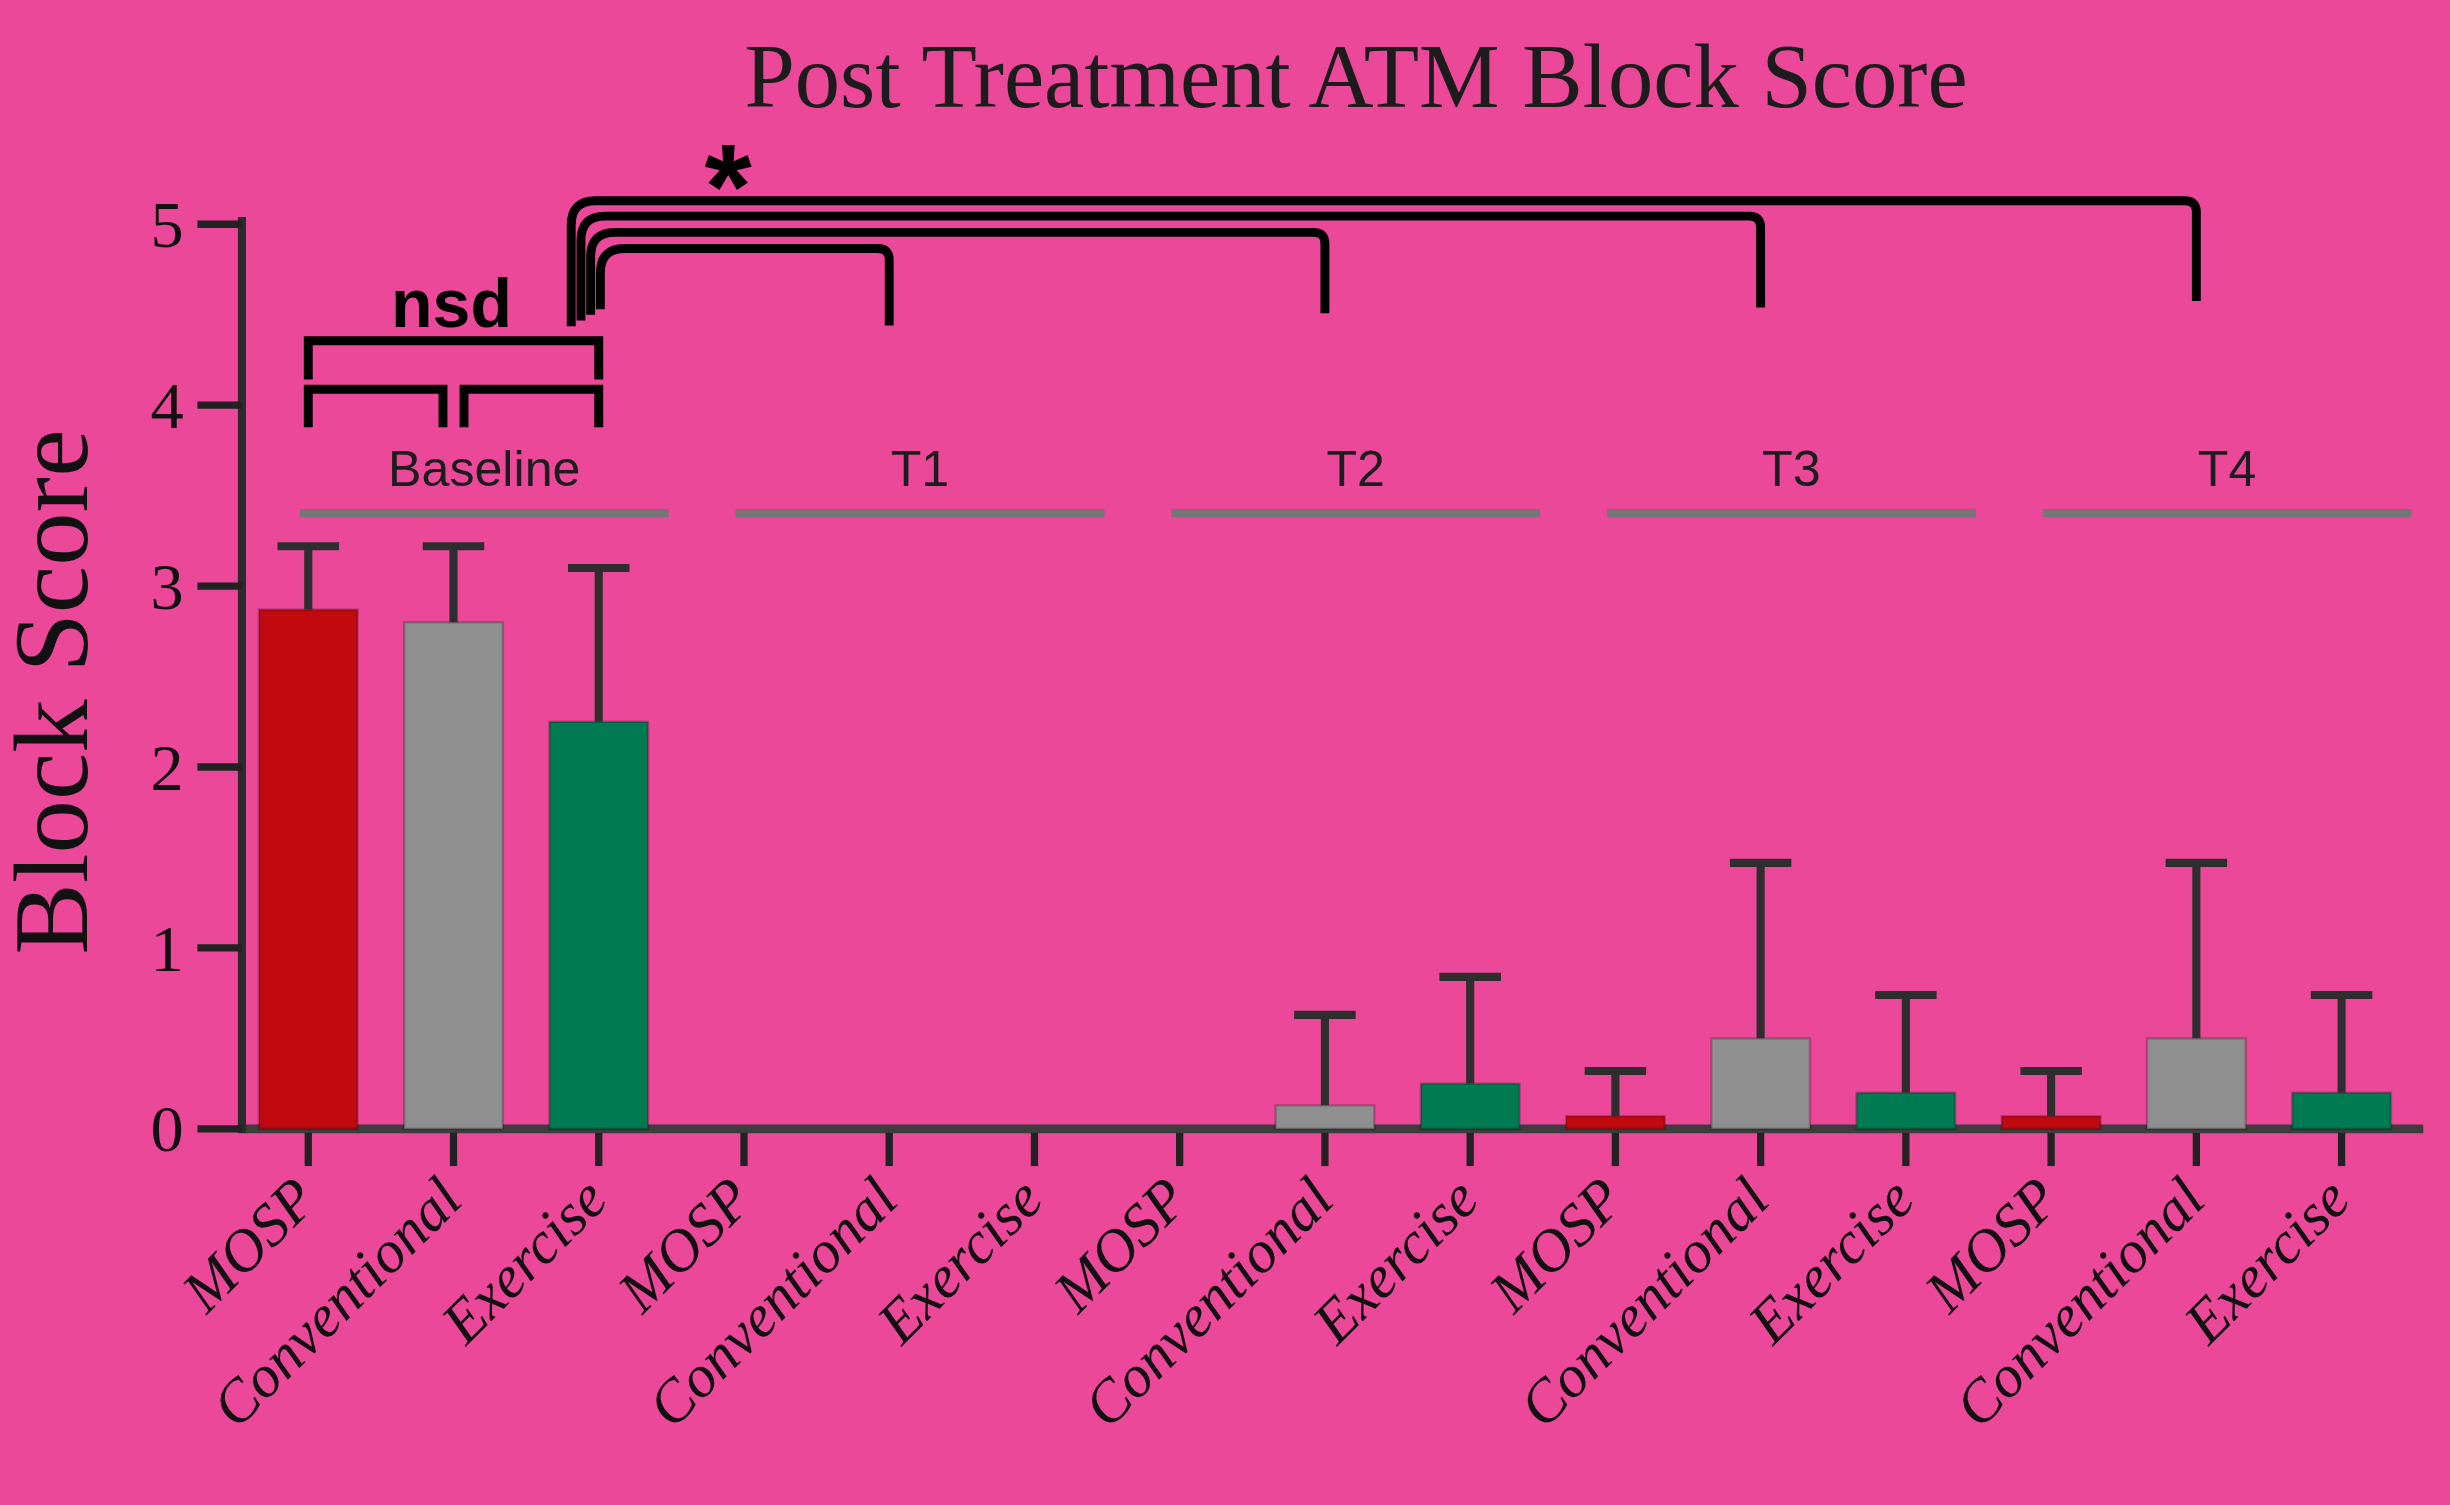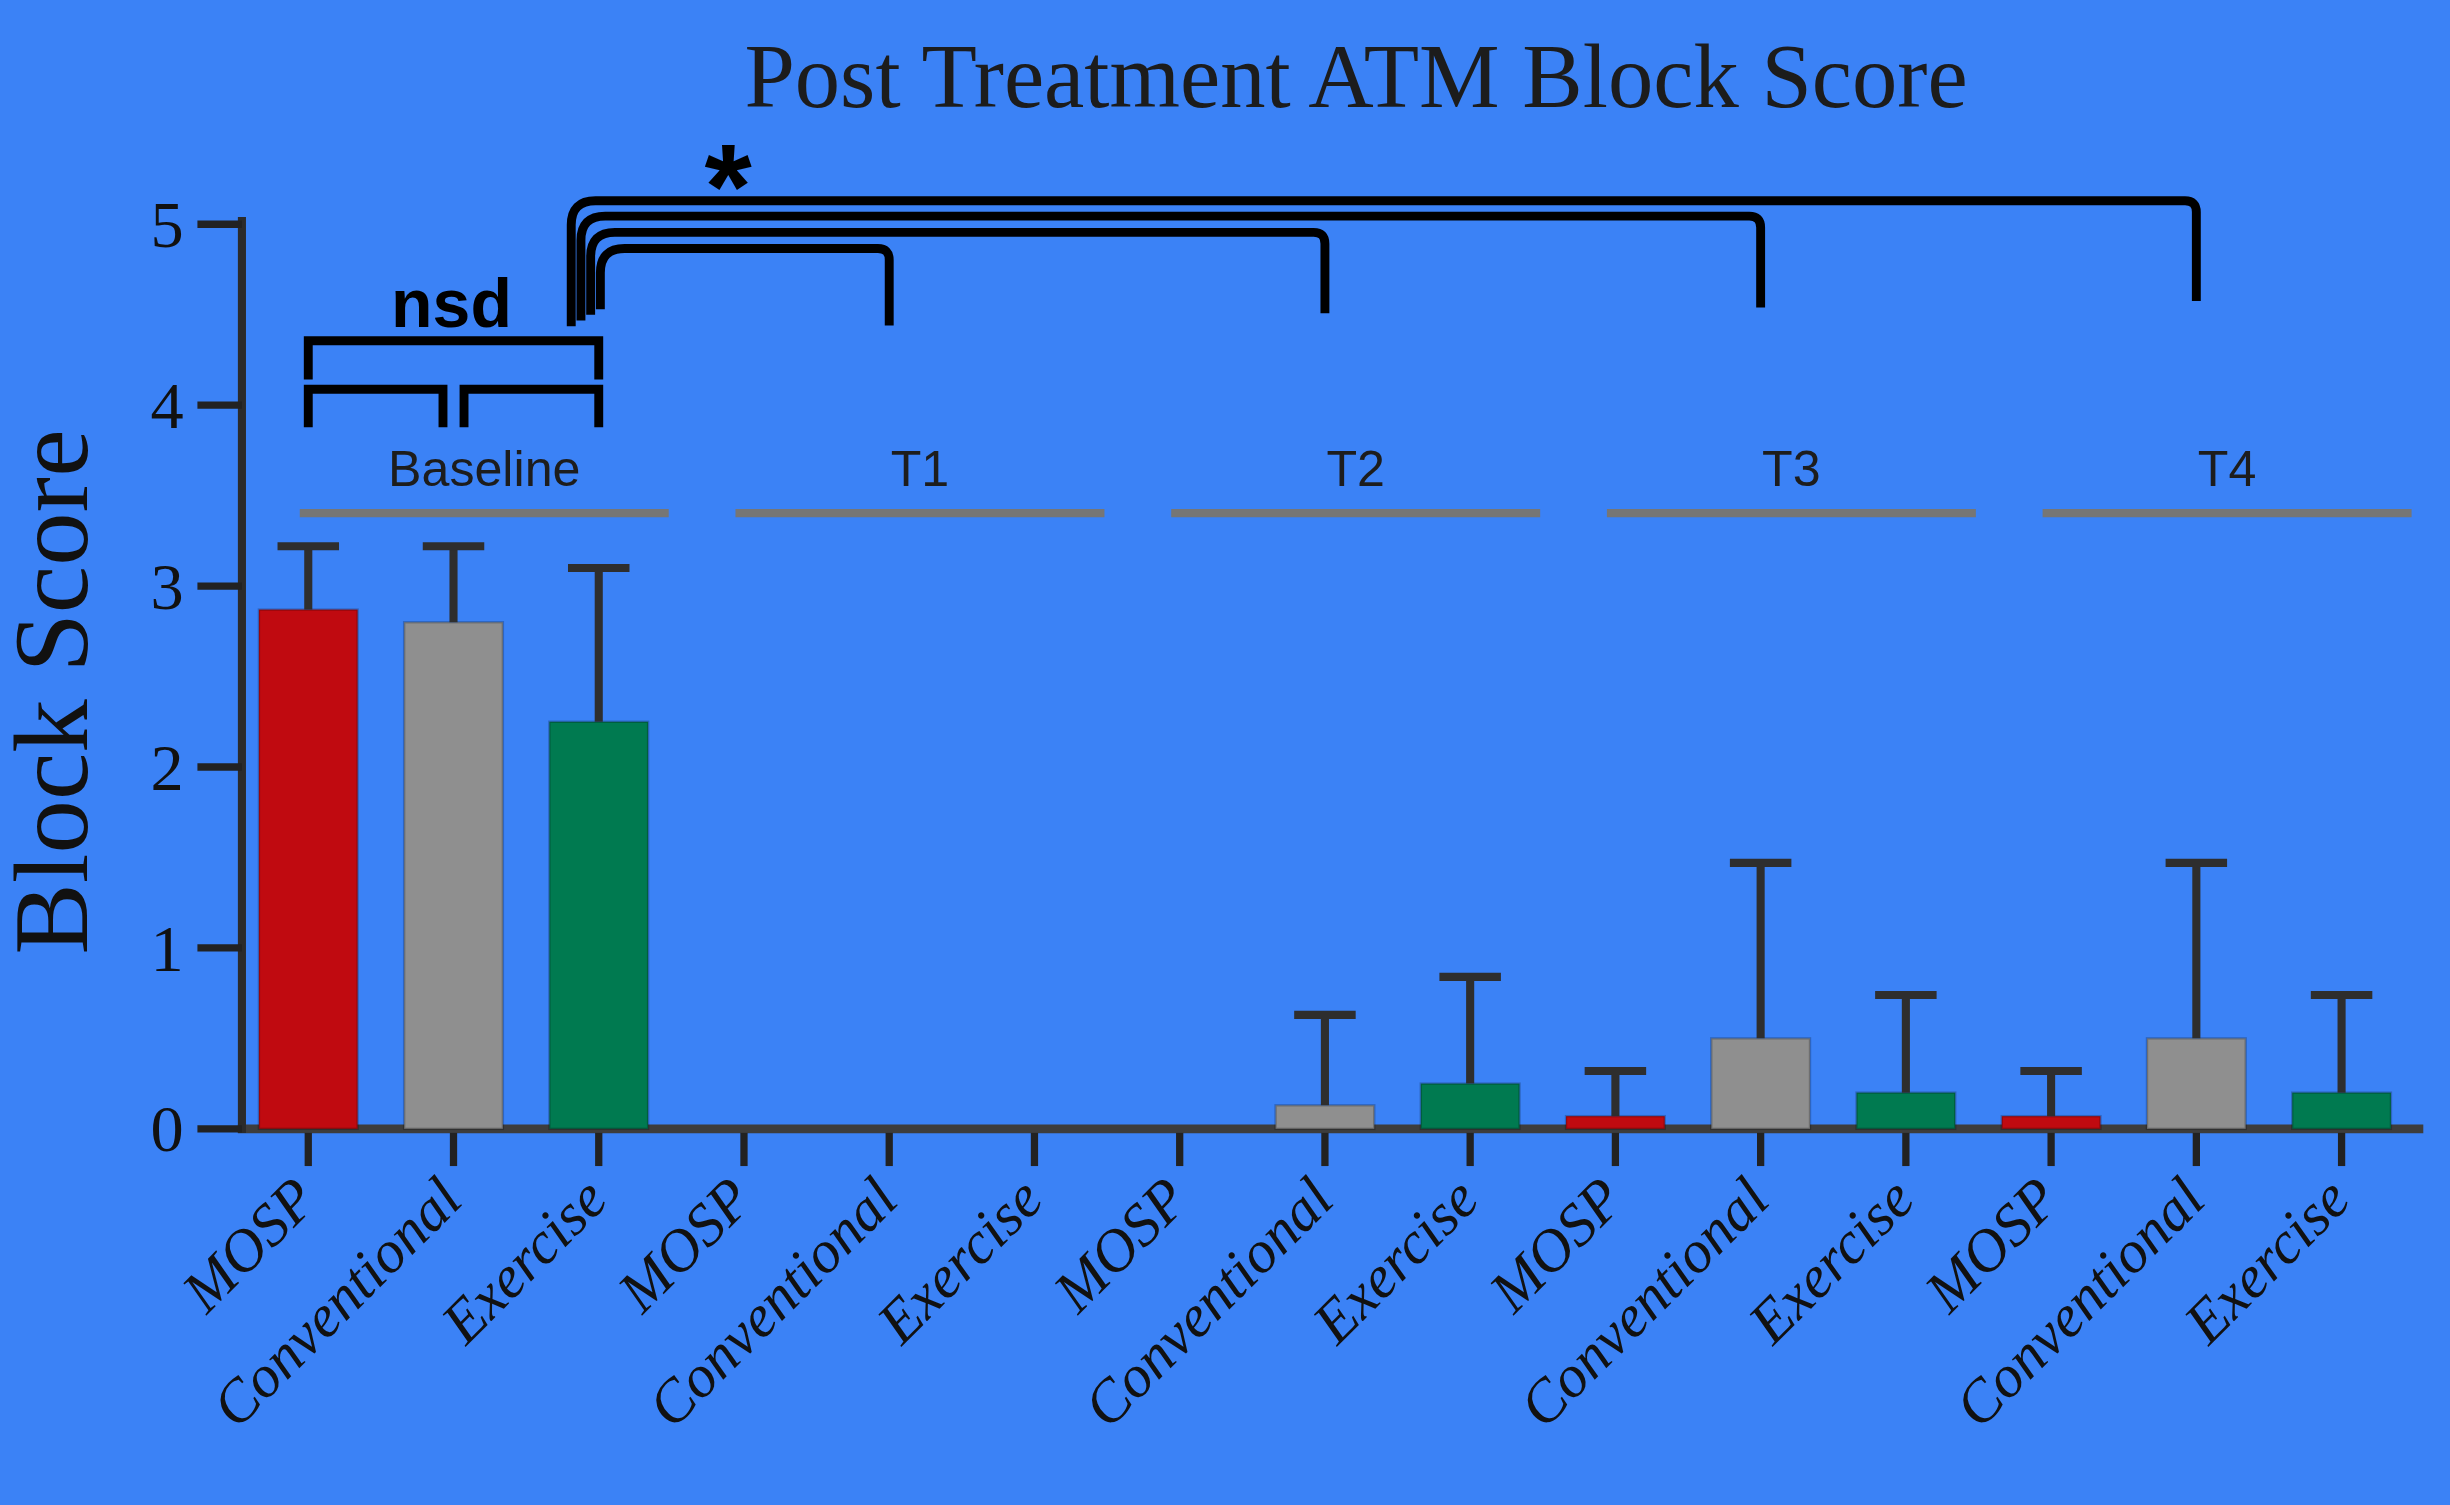--- a/index.html
+++ b/index.html
@@ -1,16 +1,16 @@
 <!DOCTYPE html>
 <html style="font-size:13px"><head>
 <meta charset="utf-8">
 <style>
   html,body{margin:0;padding:0;background:#ffffff;}
-  .fig-wrap{position:relative;width:2450px;height:1506px;background:#3b82f6;overflow:hidden;}
+  .fig-wrap{position:relative;width:2450px;height:1506px;background:#ec4899;overflow:hidden;}
   svg{display:block;}
   text{user-select:none;}
   .title-text{font-family:"Liberation Serif","DejaVu Serif",serif;font-size:112px;fill:#1c1c1c;}
   .ylab-text{font-family:"Liberation Serif","DejaVu Serif",serif;font-size:132px;fill:#111;}
   .ytick-text{font-family:"Liberation Serif","DejaVu Serif",serif;font-size:82px;fill:#111;}
   .xlab-text{font-family:"Liberation Serif","DejaVu Serif",serif;font-style:italic;font-size:74px;fill:#111;}
   .group-text{font-family:"Liberation Sans","DejaVu Sans",sans-serif;font-size:62px;fill:#1d1d1d;}
   .nsd-text{font-family:"Liberation Sans","DejaVu Sans",sans-serif;font-weight:bold;font-size:84px;fill:#000;}
   .star-text{font-family:"Liberation Sans","DejaVu Sans",sans-serif;font-weight:bold;font-size:150px;fill:#000;}
 </style>

